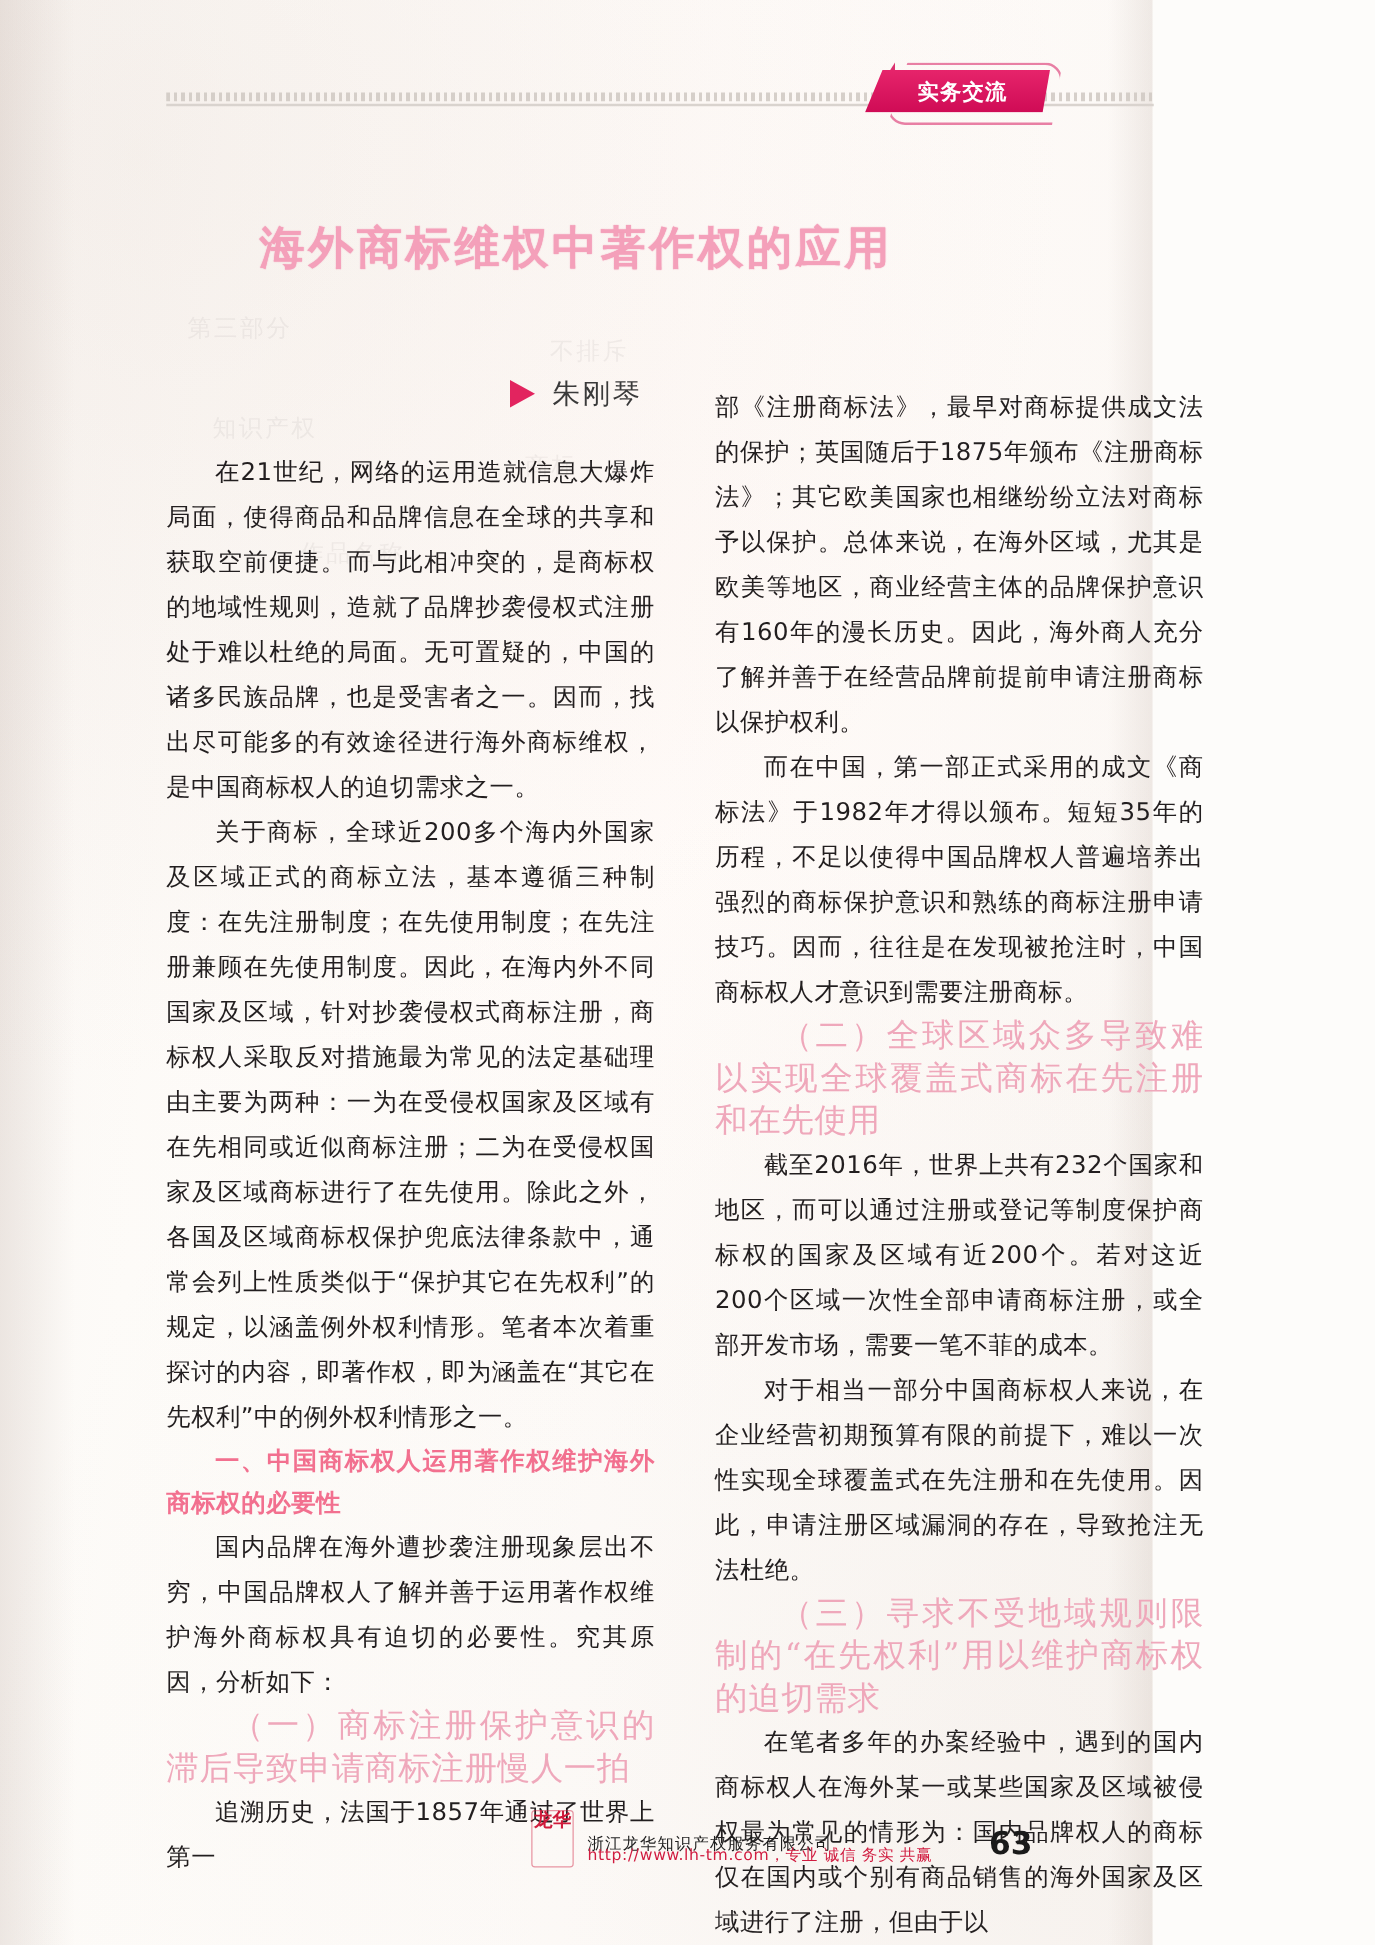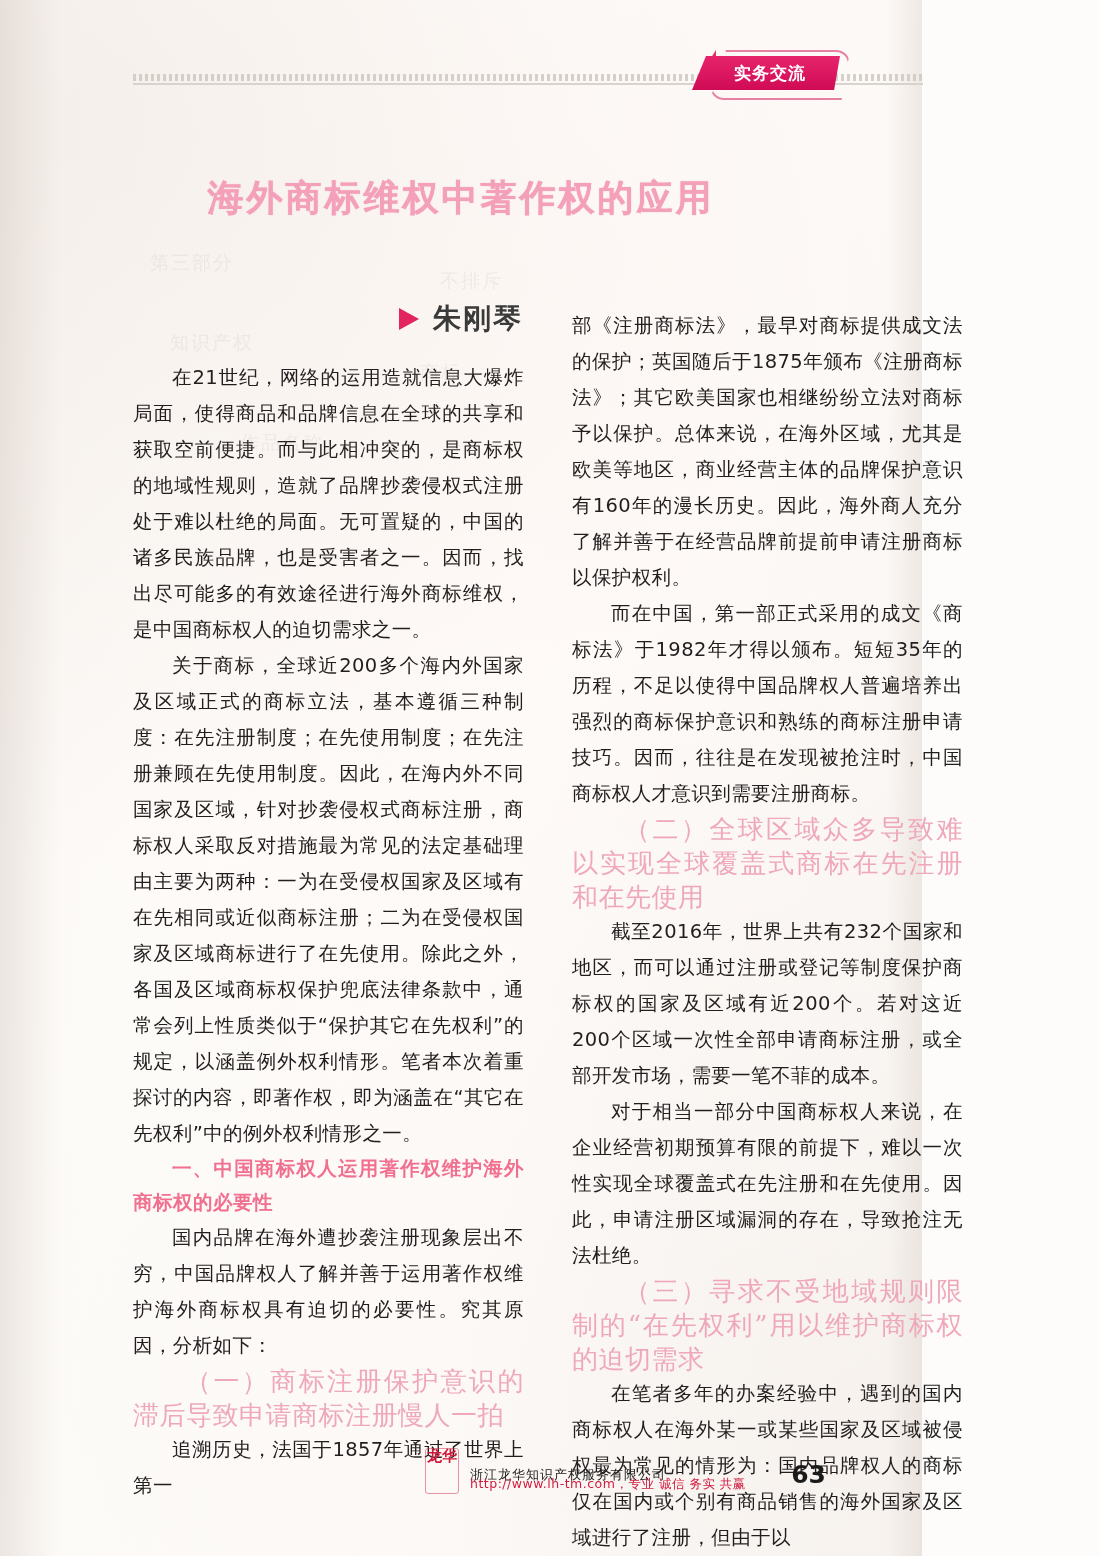--- a/index.html
+++ b/index.html
@@ -127,24 +127,24 @@
     justify-content: center;
     gap: 14px;
   }
   .byline-marker {
     width: 0; height: 0;
     border-top: 11px solid transparent;
     border-bottom: 11px solid transparent;
     border-left: 20px solid #e2245f;
   }
   .byline-name {
-    font-size: 28px;
+    font-size: 22px;
     color: #3a3a3a;
     letter-spacing: 2px;
-    font-weight: 700;
+    font-weight: 400;
   }
 
   
   .ghost {
     position: absolute;
     color: rgba(160,150,150,0.12);
     font-size: 19px;
     letter-spacing: 2px;
     pointer-events: none;
     user-select: none;

